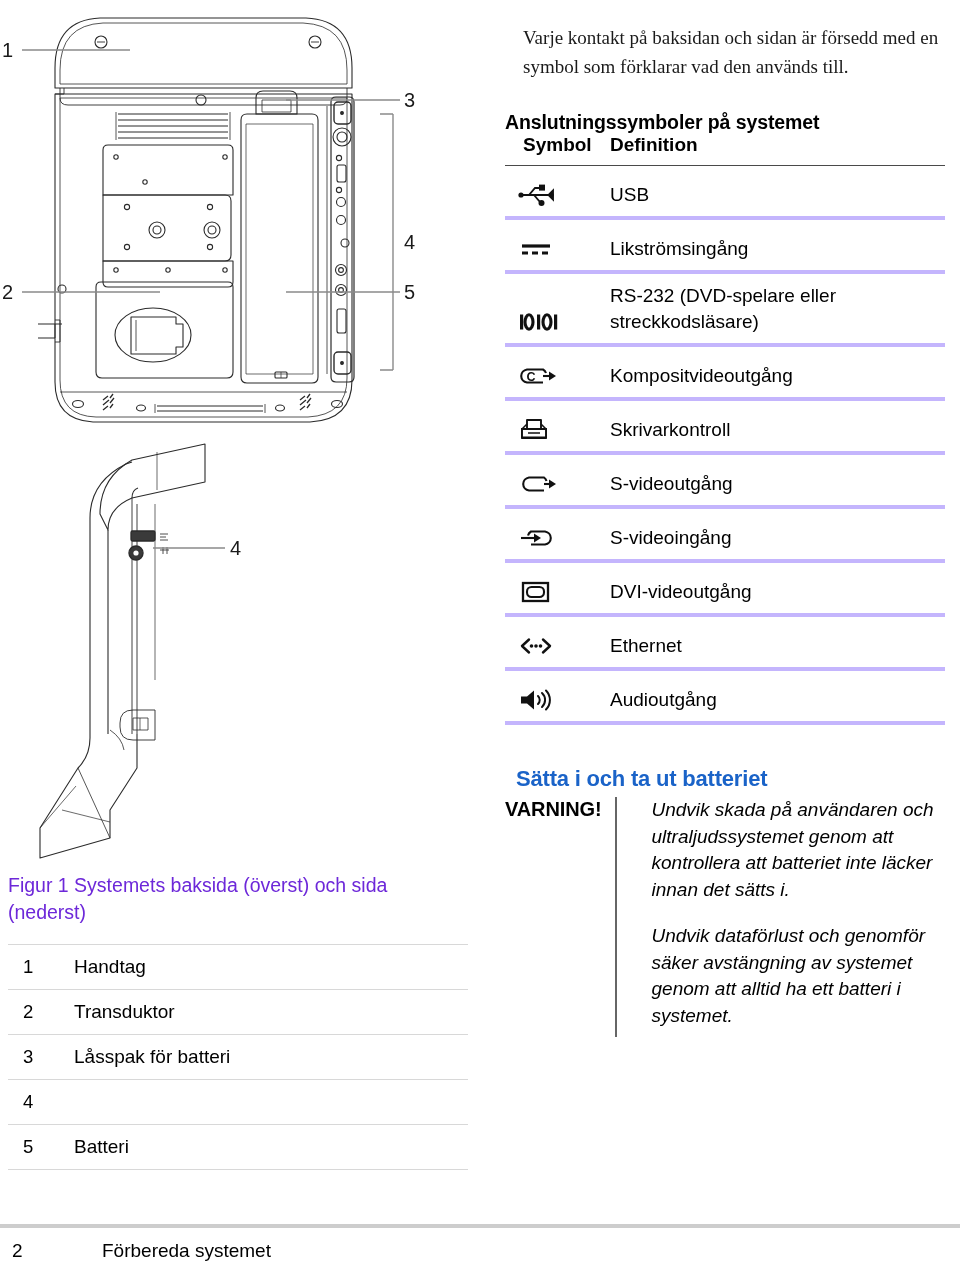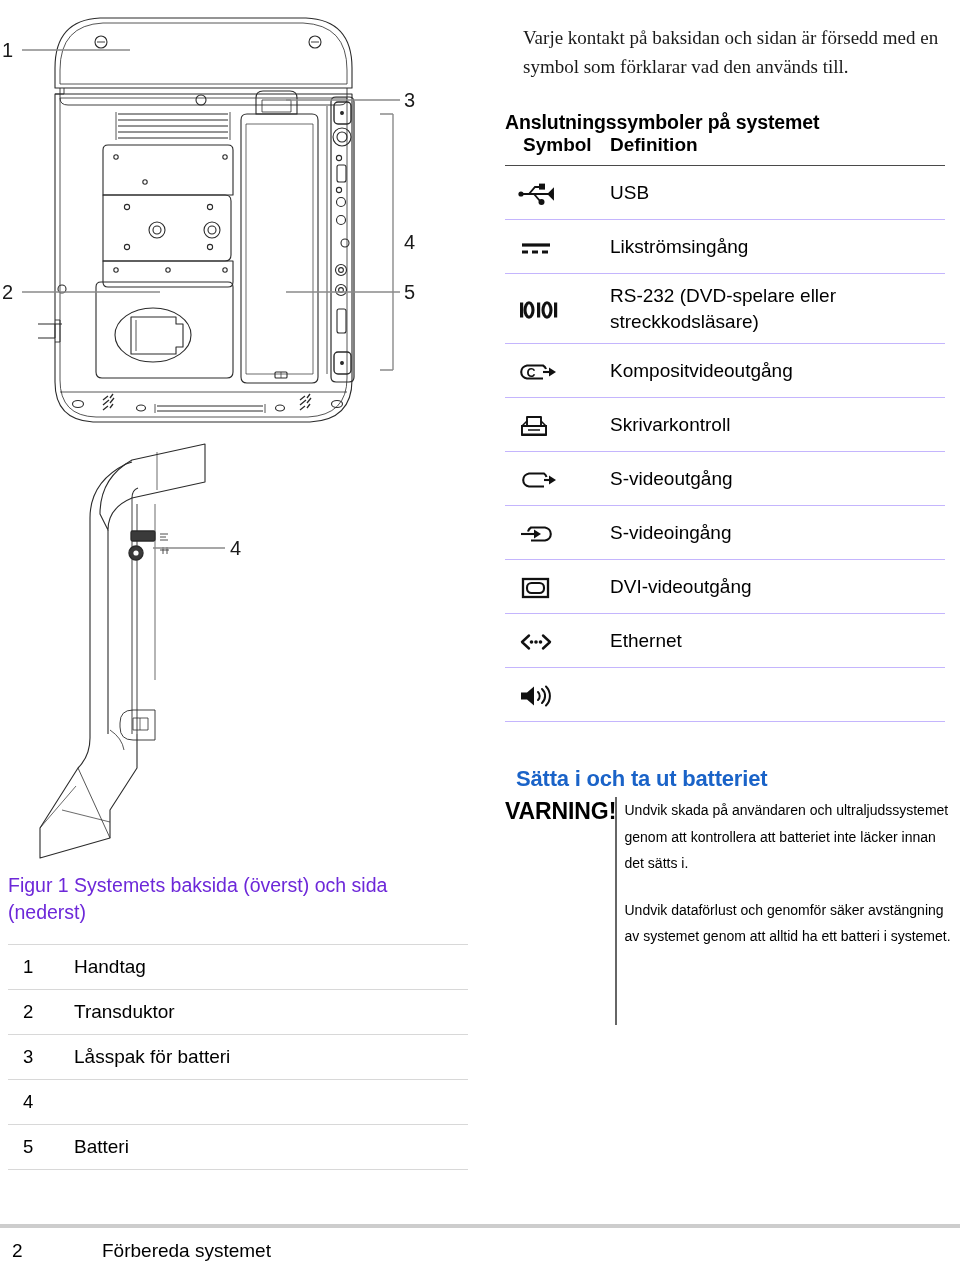--- a/index.html
+++ b/index.html
@@ -109,22 +109,22 @@
     font-weight: bold;
     font-size: 19px;
     padding: 6px 0 9px 0;
     border-bottom: 1.6px solid #4a4a4a;
   }
   #symbol-table .thead .c1 { width: 105px; flex: 0 0 105px; padding-left: 18px; }
   #symbol-table .thead .c2 { flex: 1 1 auto; }
 
   #symbol-table .srow {
     display: flex;
-    align-items: center;
-    border-bottom: 1px solid #c4b5fd;
+    align-items: flex-end;
+    border-bottom: 4px solid #c4b5fd;
     min-height: 54px;
     padding: 8px 0 8px 0;
   }
   #symbol-table .srow .sym {
     width: 105px; flex: 0 0 105px;
     display: flex;
     align-items: flex-start;
     justify-content: flex-start;
     padding-left: 12px;
     padding-top: 3px;
@@ -150,39 +150,40 @@
   
   #warning-block {
     position: absolute;
     left: 5px; top: 797px;
     width: 450px;
     display: flex;
     align-items: flex-start;
   }
   #warning-block .wlabel {
     width: 110px; flex: 0 0 110px;
-    font-size: 23px;
+    font-size: 20px;
     font-weight: bold;
     text-align: center;
     padding-right: 16px;
     padding-top: 1px;
     letter-spacing: -0.1px;
   }
   #warning-block .wrule {
     width: 1.5px;
     flex: 0 0 1.5px;
     background: #666;
     align-self: stretch;
     min-height: 228px;
   }
   #warning-block .wbody {
     flex: 1 1 auto;
-    padding-left: 8px;
-    font-size: 14px;
+    padding-left: 35px;
+    font-size: 19px;
     line-height: 26.5px;
+    font-style: italic;
   }
   #warning-block .wbody p { margin: 0 0 20px 0; }
   #warning-block .wbody p:last-child { margin-bottom: 8px; }
 
   
   #footer-rule {
     position: absolute;
     left: 0; top: 1224px;
     width: 960px; height: 4px;
     background: #cdcdcd;
@@ -538,20 +539,21 @@
       <div class="sym">
         <svg width="40" height="26" viewBox="0 0 40 26">
           <path d="M4 9.5 L10 9.5 L17 3.5 L17 22.5 L10 16.5 L4 16.5 Z" fill="#111"></path>
           <g fill="none" stroke="#111" stroke-width="2" stroke-linecap="round">
             <path d="M21 9 A5.5 5.5 0 0 1 21 17"></path>
             <path d="M25 6 A9.5 9.5 0 0 1 25 20"></path>
             <path d="M29 3.5 A13.5 13.5 0 0 1 29 22.5"></path>
           </g>
         </svg>
       </div>
+      <div class="def">Audioutgång</div>
     </div>
   </div>
 
   <h2 id="battery-heading">Sätta i och ta ut batteriet</h2>
 
   <div id="warning-block">
     <div class="wlabel">VARNING!</div>
     <div class="wrule"></div>
     <div class="wbody">
       <p>Undvik skada på användaren och ultraljudssystemet genom att kontrollera att batteriet inte läcker innan det sätts i.</p>

